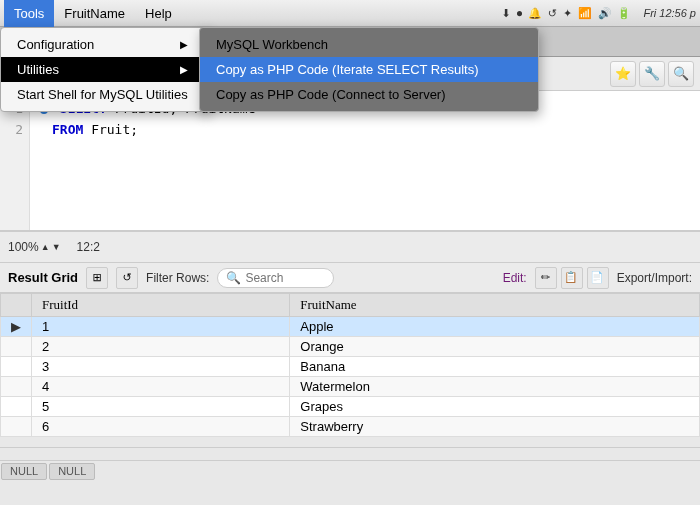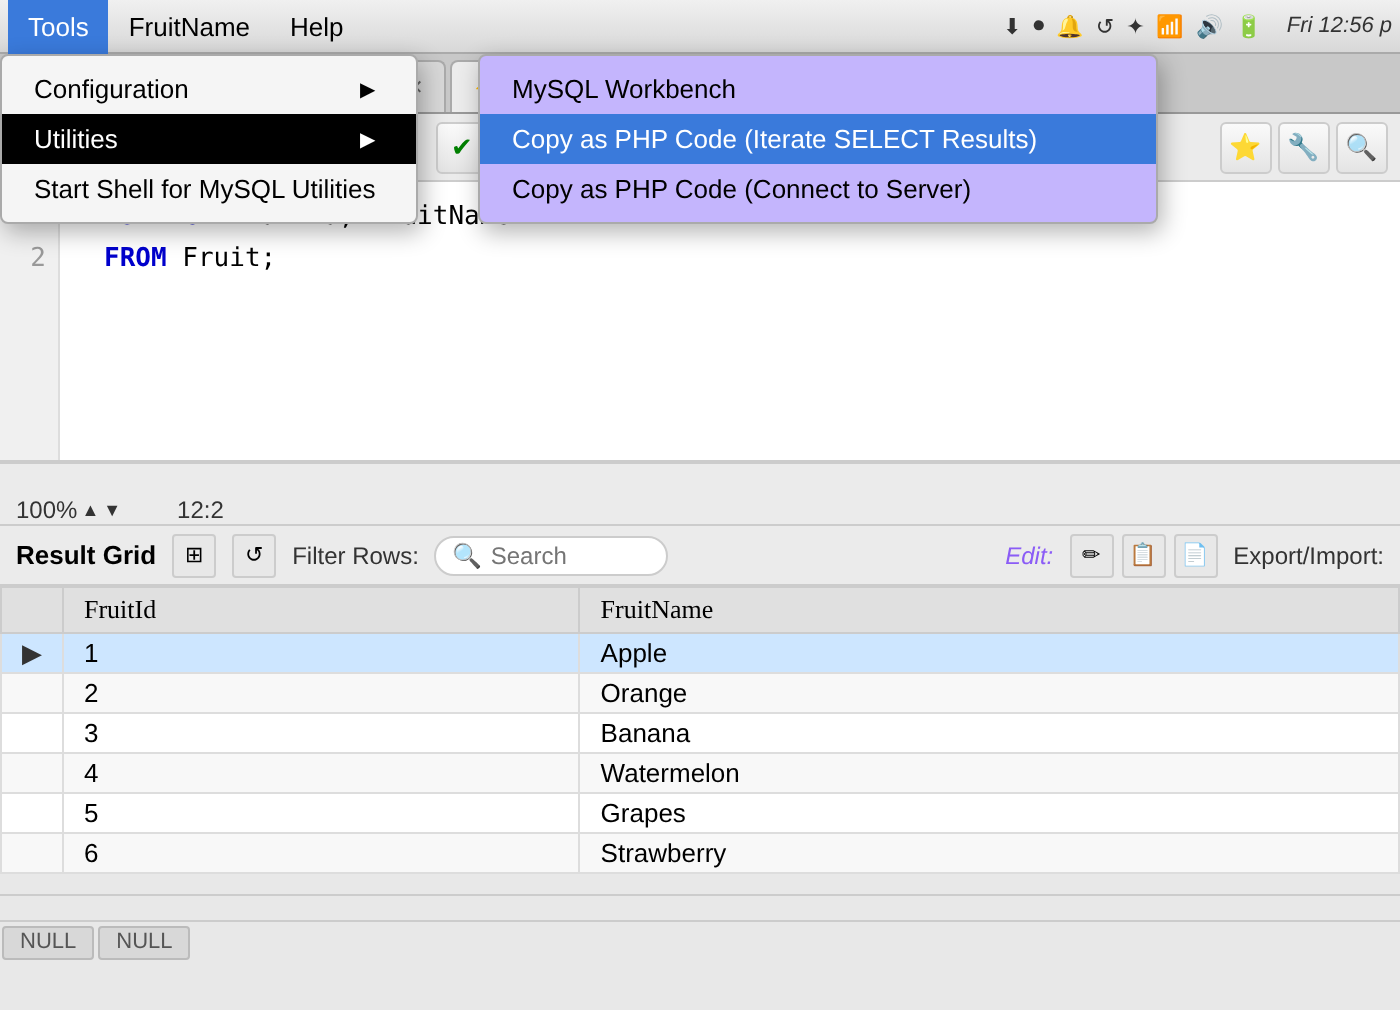--- a/index.html
+++ b/index.html
@@ -36,27 +36,26 @@
     .dropdown-item {
       padding: 5px 20px 5px 16px; cursor: pointer; font-size: 13px; color: #000;
       display: flex; align-items: center; justify-content: space-between;
     }
     .dropdown-item .arrow { font-size: 10px; margin-left: 10px; }
     .dropdown-item.active-blue { background: #000000; color: #fff; }
 
     
     .submenu {
       position: absolute; left: 199px; top: 0;
-      background: #c4b5fd;
+      background: #737373;
       border: 1px solid #aaa;
       border-radius: 4px;
       box-shadow: 2px 4px 12px rgba(0,0,0,0.3);
       min-width: 340px;
       padding: 4px 0;
-      margin-left: 40px;
     }
     .submenu-item {
       padding: 5px 16px; cursor: pointer; font-size: 13px; color: #000;
     }
     .submenu-item.active-blue { background: #3a7adb; color: #fff; }
 
     
     .tabs-bar {
       height: 30px; background: #c8c8c8;
       display: flex; align-items: flex-end; padding: 0 4px;
@@ -118,21 +117,21 @@
 
     
     .h-scrollbar {
       height: 14px; background: #f0f0f0; border-top: 1px solid #ddd;
       display: flex; align-items: center; padding: 0 4px;
     }
 
     
     .status-bar {
       height: 32px; background: #ebebeb; border-top: 1px solid #ccc; border-bottom: 1px solid #ccc;
-      display: flex; align-items: flex-end; padding: 0 8px; gap: 6px; font-size: 12px; color: #333;
+      display: flex; align-items: center; padding: 0 8px; gap: 6px; font-size: 12px; color: #333;
     }
     .zoom-control { display: flex; align-items: center; gap: 2px; }
     .arrow-btn { font-size: 9px; cursor: pointer; }
 
     
     .result-grid-header {
       height: 30px; background: #ebebeb; border-bottom: 1px solid #ccc;
       display: flex; align-items: center; padding: 0 8px; gap: 8px; font-size: 12px;
     }
     .result-grid-label { font-weight: bold; font-size: 13px; color: #000; }
@@ -142,21 +141,21 @@
       cursor: pointer; font-size: 11px;
     }
     .filter-label { color: #333; }
     .search-box {
       display: flex; align-items: center; border: 1px solid #ccc; border-radius: 10px;
       background: #fff; padding: 1px 8px; height: 20px; min-width: 100px;
     }
     .search-box input {
       border: none; outline: none; background: transparent; font-size: 12px; width: 80px;
     }
-    .edit-label { margin-left: auto; color: #8b5cf6; font-style: italic; }
+    .edit-label { margin-left: auto; color: #701a75; }
     .edit-btns { display: flex; gap: 4px; }
     .export-label { color: #333; }
 
     
     .data-table { width: 100%; border-collapse: collapse; font-size: 13px; }
     .data-table th {
       background: #e0e0e0; border: 1px solid #ccc; padding: 3px 10px;
       text-align: left; font-weight: normal; color: #000; font-family: Liberation Serif, serif;
     }
     .data-table td {
@@ -283,21 +282,21 @@
       
     </div>
   </div>
 
   <div class="status-bar">
     <div class="zoom-control">
       <span>100%</span>
       <span class="arrow-btn">▲</span>
       <span class="arrow-btn">▼</span>
     </div>
-    <span style="margin-left:22px;">12:2</span>
+    <span style="margin-left:10px;">12:2</span>
   </div>
 
   <div class="result-grid-header">
     <span class="result-grid-label">Result Grid</span>
     <div class="grid-icon-btn">⊞</div>
     <div class="grid-icon-btn">↺</div>
     <span class="filter-label">Filter Rows:</span>
     <div class="search-box">
       <span style="color:#aaa; margin-right:4px;">🔍</span>
       <input type="text" placeholder="Search" style="">

